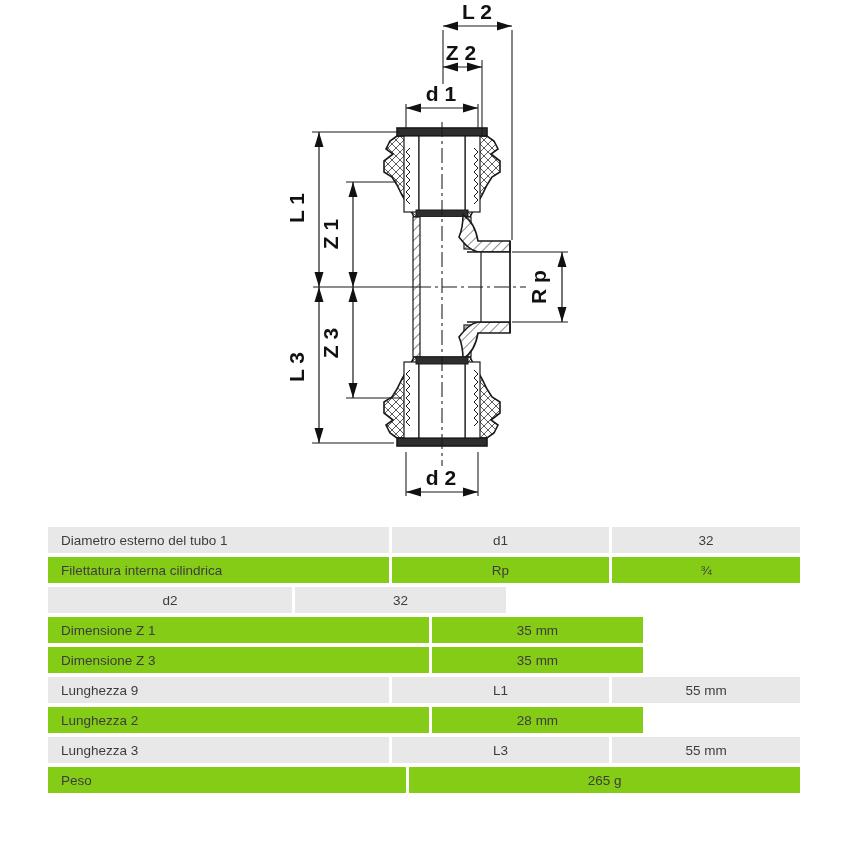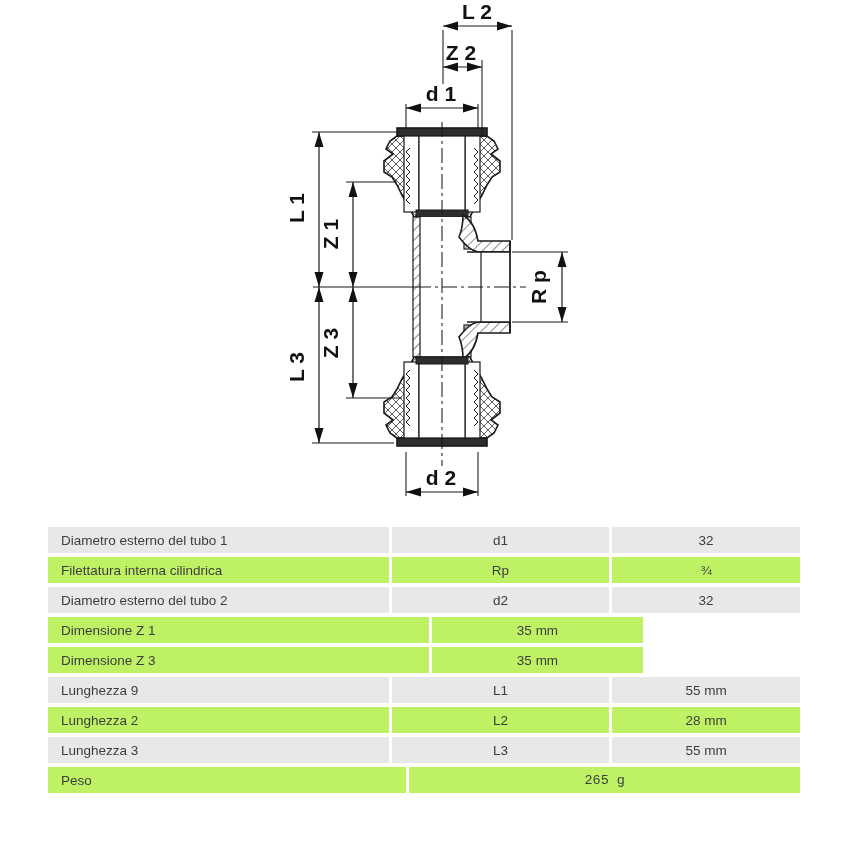--- a/index.html
+++ b/index.html
@@ -10,23 +10,23 @@
   }
   #drawing{position:absolute;top:0;left:0;}
   .dim-label{font-family:"Liberation Sans",sans-serif;font-size:21px;font-weight:600;fill:#111;}
   
   #spec-table{position:absolute;left:48px;top:527px;width:752px;}
   .trow{display:flex;margin-bottom:4px;height:26px;}
   .cell{display:flex;align-items:center;font-size:13.5px;color:#3d3d3d;}
   .c1{width:381px;padding-left:13px;box-sizing:border-box;margin-right:3px;}
   .c2{width:244px;justify-content:center;margin-right:3px;}
   .c3{width:211px;justify-content:center;}
-  .cmerged{width:416px;justify-content:center;font-family:Liberation Mono, monospace;}
+  .cmerged{width:416px;justify-content:center;}
   .dark  .cell{background:#e8e8e8;}
-  .light .cell{background:#bef264;}
+  .light .cell{background:#84cc16;}
 </style>
 </head>
 <body>
 
 <div id="canvas">
 
   <svg id="drawing" width="850" height="524" viewBox="0 0 850 524">
     <defs>
       <pattern id="hatch" width="7" height="7" patternUnits="userSpaceOnUse" patternTransform="rotate(45)">
         <rect width="7" height="7" fill="#fff"></rect>
@@ -125,21 +125,20 @@
       <div class="cell c3">32</div>
     </div>
 
     <div class="trow light">
       <div class="cell c1">Filettatura interna cilindrica</div>
       <div class="cell c2">Rp</div>
       <div class="cell c3">¾</div>
     </div>
 
     <div class="trow dark">
-      <div class="cell c1">Diametro esterno del tubo 2</div>
       <div class="cell c2">d2</div>
       <div class="cell c3">32</div>
     </div>
 
     <div class="trow light">
       <div class="cell c1">Dimensione Z 1</div>
       <div class="cell c3">35 mm</div>
     </div>
 
 
@@ -149,21 +148,20 @@
     </div>
 
     <div class="trow dark">
       <div class="cell c1">Lunghezza 9</div>
       <div class="cell c2">L1</div>
       <div class="cell c3">55 mm</div>
     </div>
 
     <div class="trow light">
       <div class="cell c1">Lunghezza 2</div>
-      <div class="cell c2">L2</div>
       <div class="cell c3">28 mm</div>
     </div>
 
     <div class="trow dark">
       <div class="cell c1">Lunghezza 3</div>
       <div class="cell c2">L3</div>
       <div class="cell c3">55 mm</div>
     </div>
 
     <div class="trow light">

